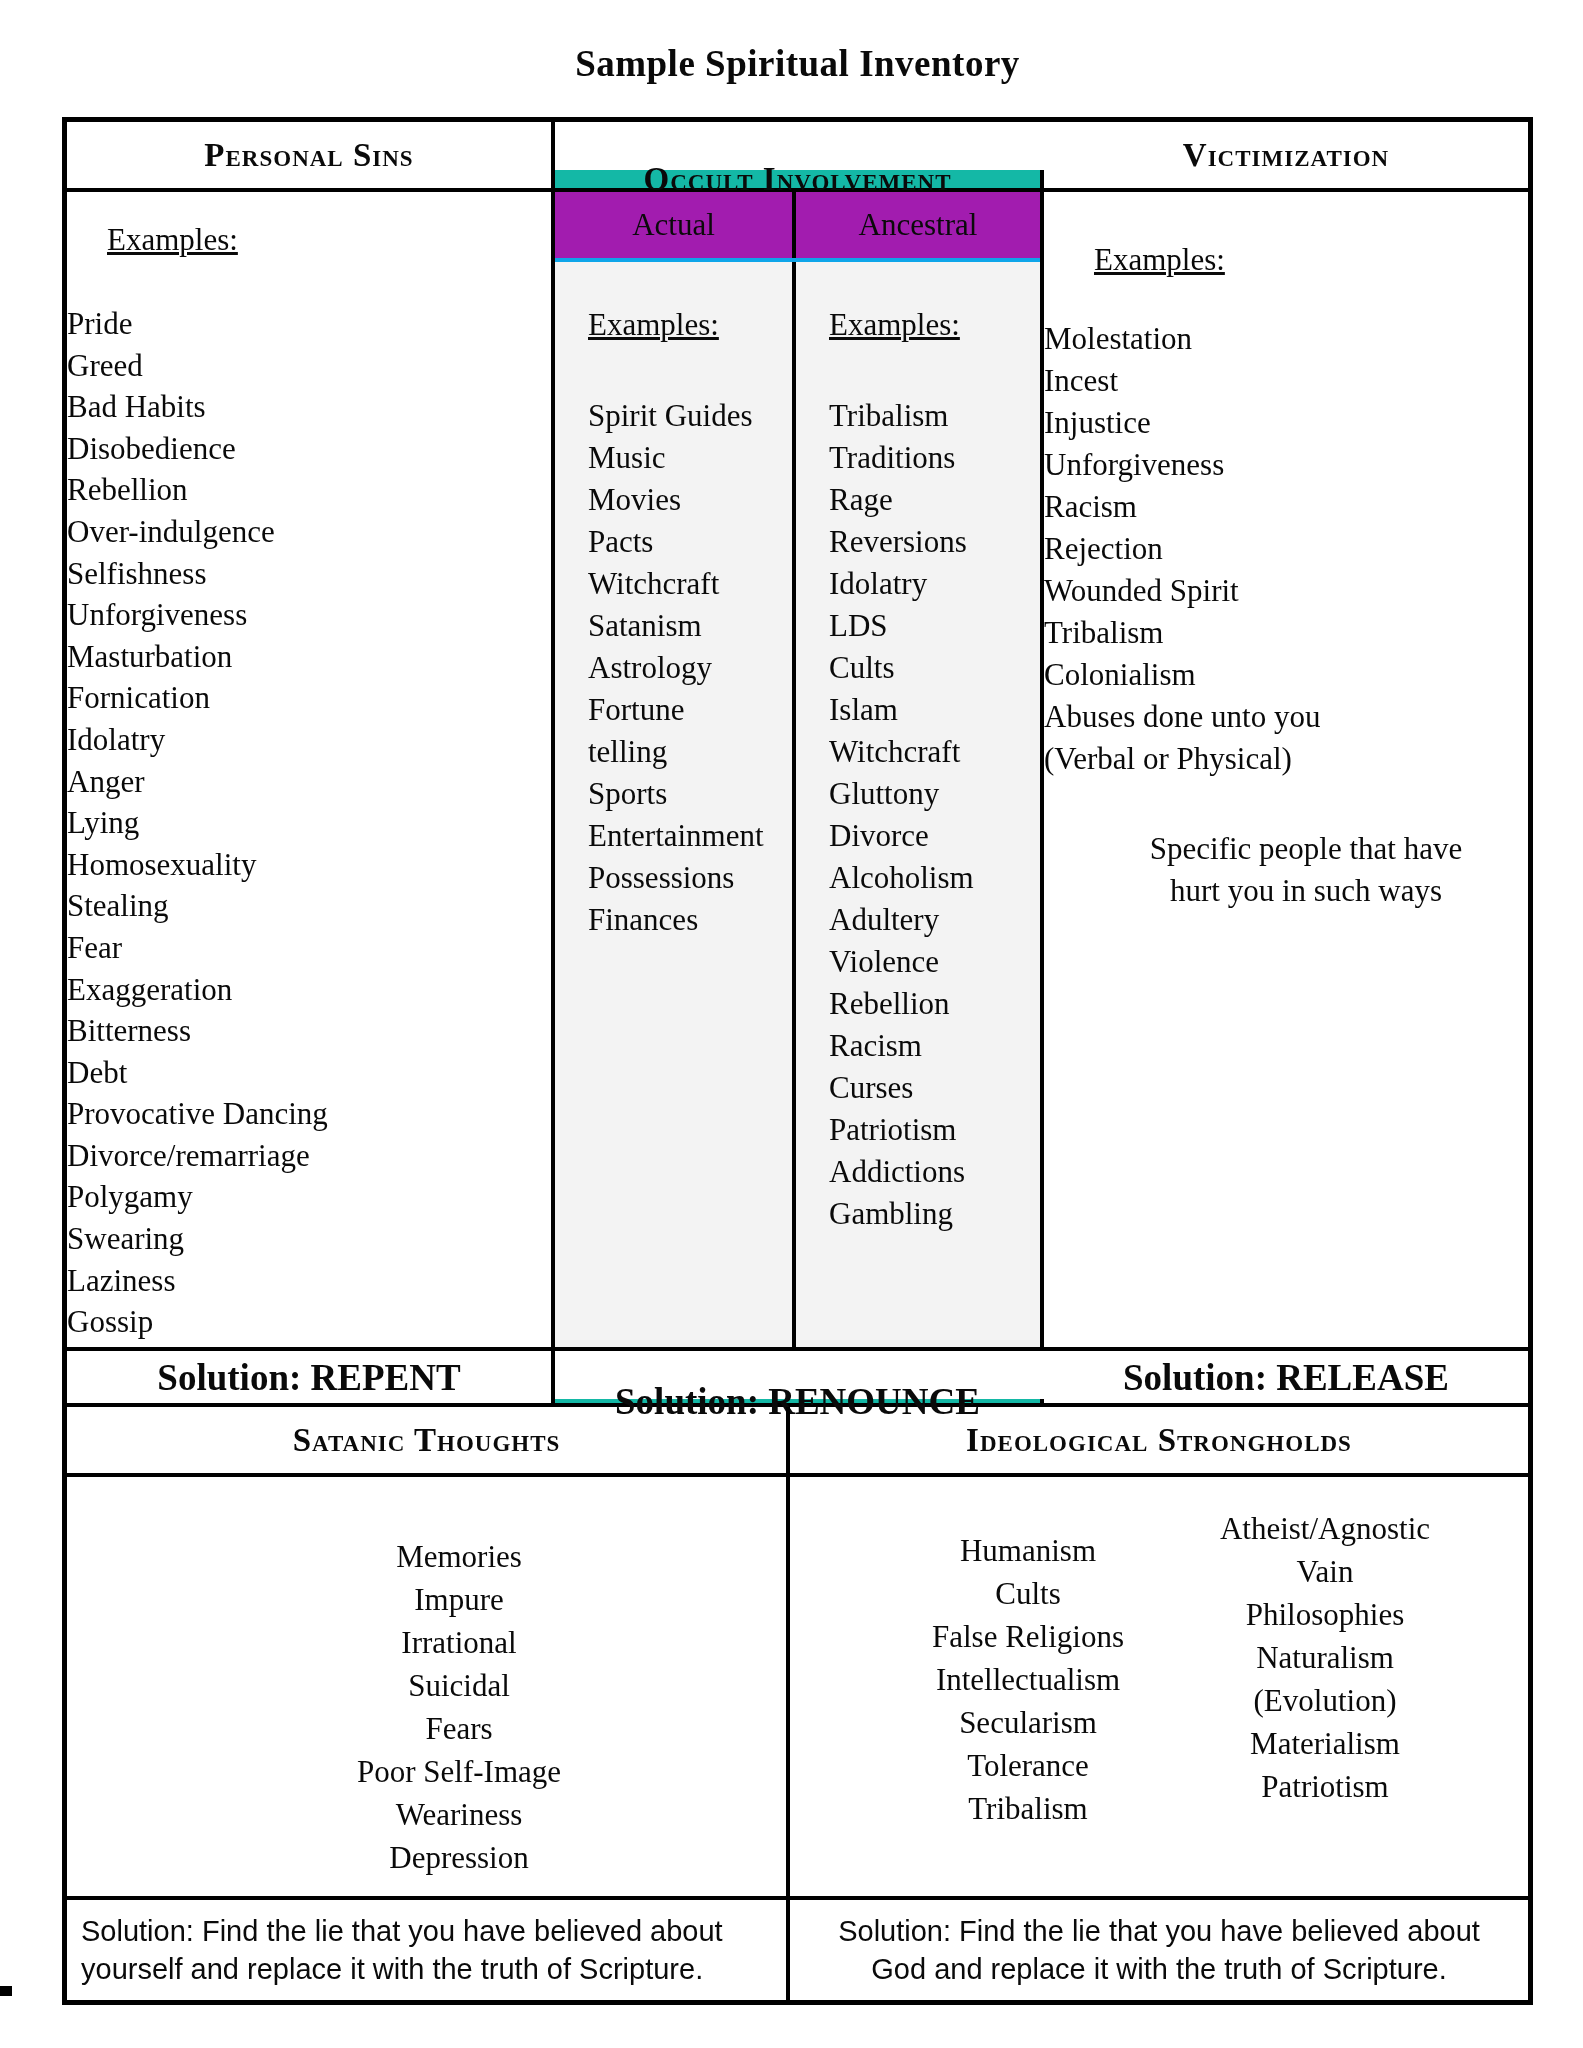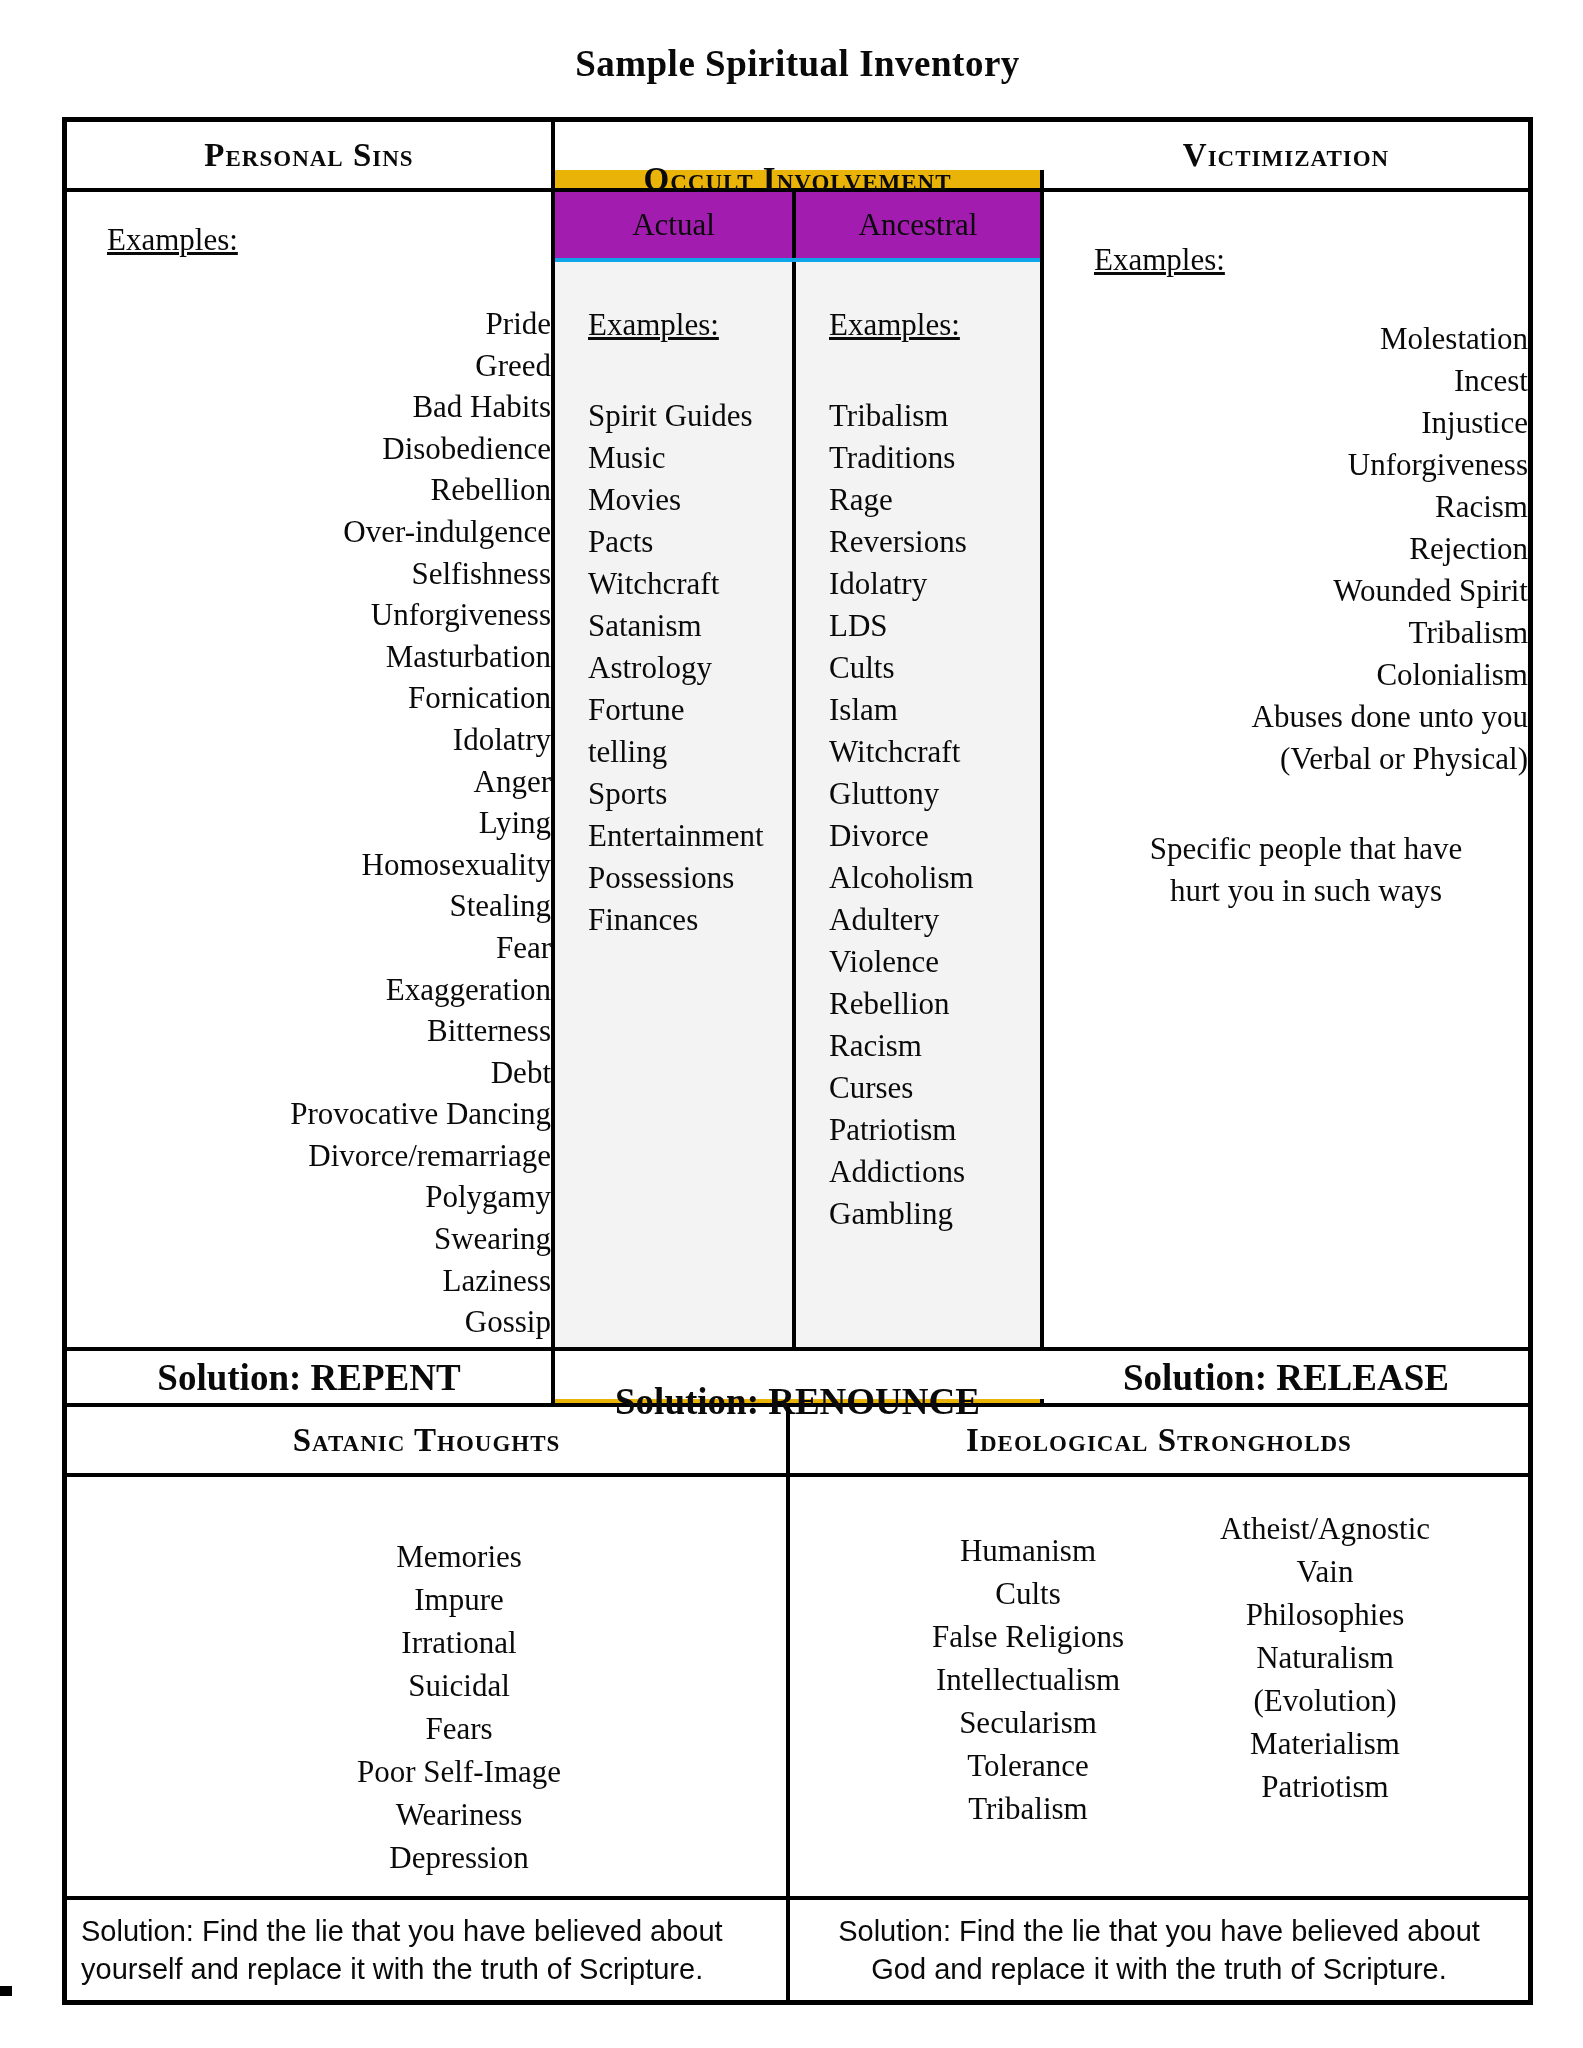--- a/index.html
+++ b/index.html
@@ -28,31 +28,31 @@
   .c1 { width:488px; border-right:4px solid #000; }
   .c2 { width:489px; border-right:4px solid #000; }
   .c3 { flex:1; }
   .b1 { width:723px; border-right:4px solid #000; }
   .b2 { flex:1; }
 
   .head {
     display:flex; align-items:center; justify-content:center;
     font-variant:small-caps; font-weight:bold; font-size:33px; letter-spacing:1px;
   }
-  .shaded { background:#eab308;margin-top:48px; }
+  .shaded { background:#14b8a6;margin-top:48px; }
 
   .examples-label {
     font-size:31px; text-decoration:underline; width:max-content;
   }
   .item { font-size:31px; }
 
   
   .content-personal { padding-top:30px; }
   .content-personal .examples-label { margin-left:40px; }
-  .list-centered { text-align:right; margin-top:45px;padding-left:34px; }
+  .list-centered { text-align:left; margin-top:45px; }
   .content-personal .item { line-height:41.6px; }
 
   
   .occult { display:flex; flex-direction:column; }
   .subhead-row { display:flex; flex:none; height:66px; border-bottom:4px solid #0ea5e9; background:#a21caf; }
   .subhead {
     width:241px; border-right:4px solid #000; box-sizing:border-box;
     display:flex; align-items:center; justify-content:center; font-size:31px;
   }
   .subhead.last { width:auto; flex:1; border-right:none; }

